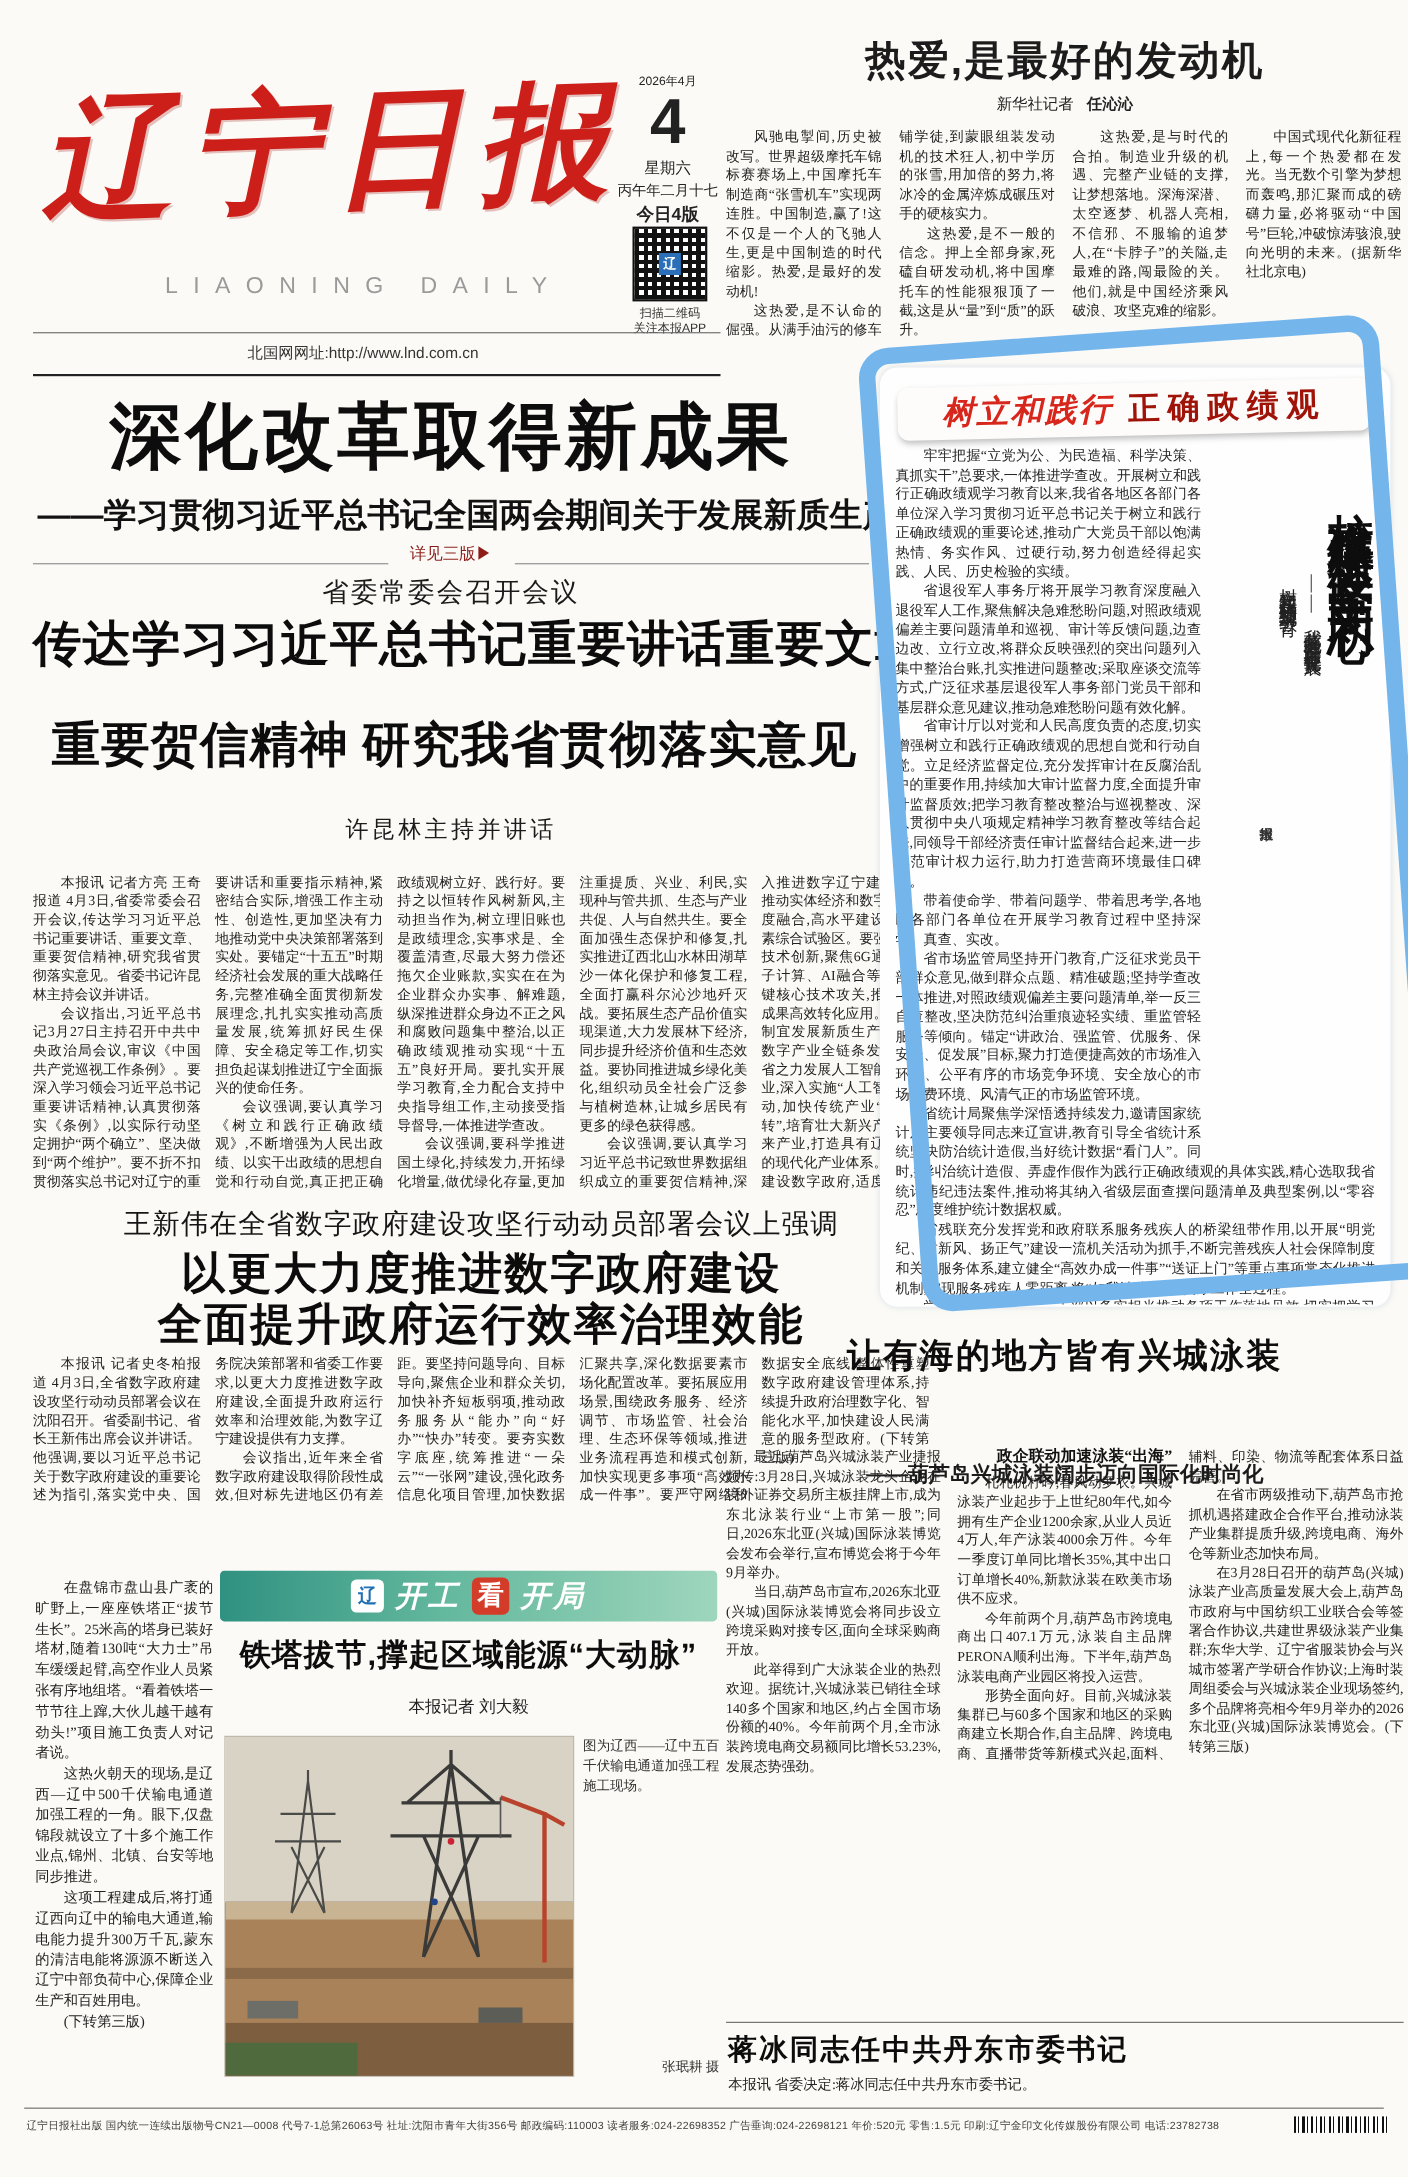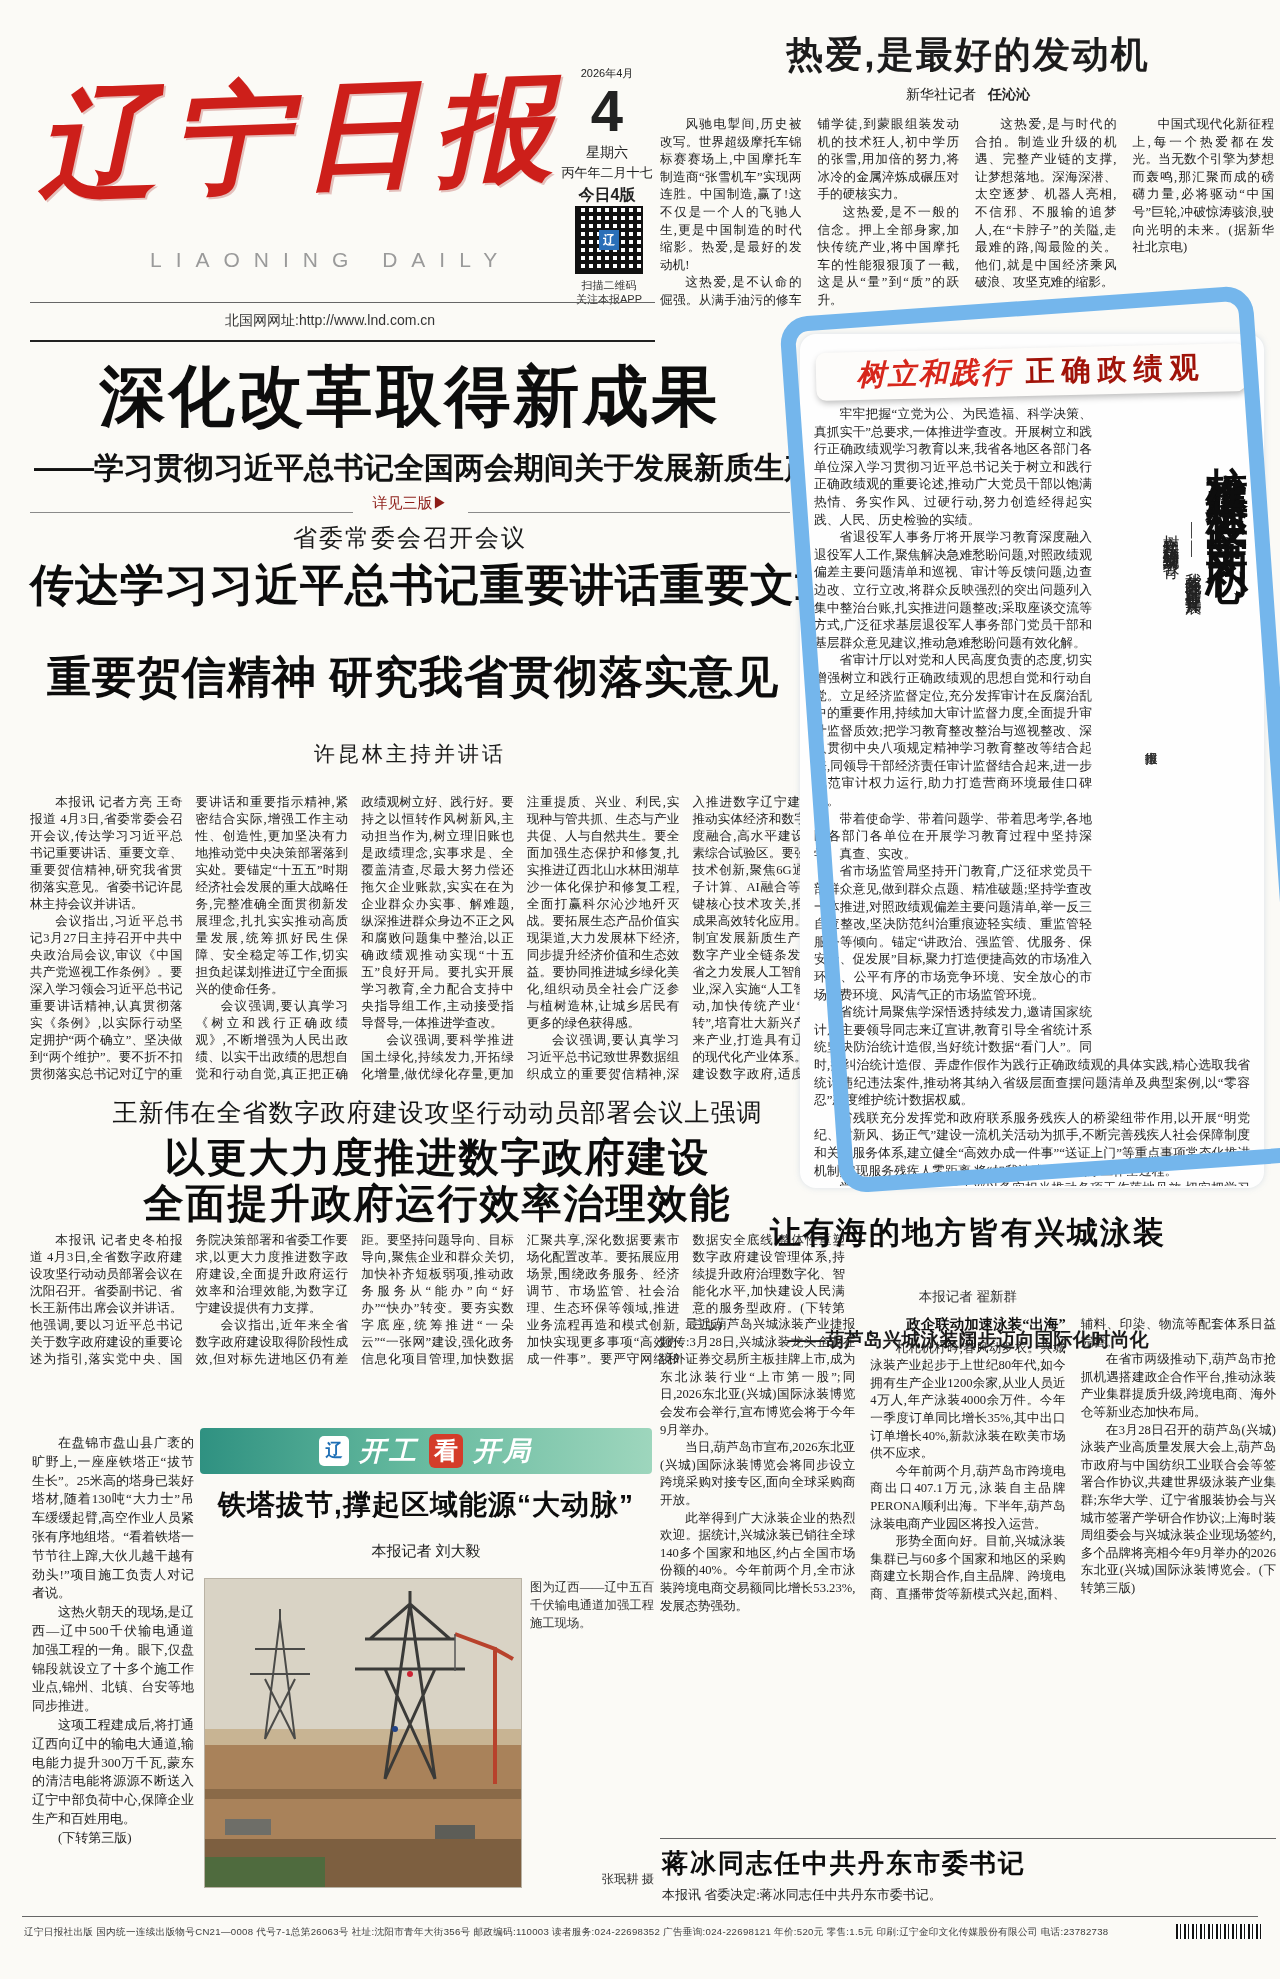--- a/index.html
+++ b/index.html
@@ -143,21 +143,21 @@
   </div>
 
   <div class="abs lead-title ctr" style="left:660px; top:30px; width:616px;">热爱,是最好的发动机</div>
   <div class="abs lead-byline ctr" style="left:660px; top:86px; width:616px;">
     <span>新华社记者</span>
     <b>任沁沁</b>
   </div>
   <div class="abs newscols4 jst" style="left:660px; top:116px; width:614px;">
       <p>风驰电掣间,历史被改写。世界超级摩托车锦标赛赛场上,中国摩托车制造商“张雪机车”实现两连胜。中国制造,赢了!这不仅是一个人的飞驰人生,更是中国制造的时代缩影。热爱,是最好的发动机!</p>
       <p>这热爱,是不认命的倔强。从满手油污的修车铺学徒,到蒙眼组装发动机的技术狂人,初中学历的张雪,用加倍的努力,将冰冷的金属淬炼成碾压对手的硬核实力。</p>
-      <p>这热爱,是不一般的信念。押上全部身家,加快传统产业,将中国摩托车的性能狠狠顶了一截,这是从“量”到“质”的跃升。</p>
+      <p>这热爱,是不一般的信念。押上全部身家,死磕自研发动机,将中国摩托车的性能狠狠顶了一截,这是从“量”到“质”的跃升。</p>
       <p>这热爱,是与时代的合拍。制造业升级的机遇、完整产业链的支撑,让梦想落地。深海深潜、太空逐梦、机器人亮相,不信邪、不服输的追梦人,在“卡脖子”的关隘,走最难的路,闯最险的关。他们,就是中国经济乘风破浪、攻坚克难的缩影。</p>
       <p>中国式现代化新征程上,每一个热爱都在发光。当无数个引擎为梦想而轰鸣,那汇聚而成的磅礴力量,必将驱动“中国号”巨轮,冲破惊涛骇浪,驶向光明的未来。(据新华社北京电)</p>
     </div>
 
   <div class="abs hrule-thin" style="left:30px; top:302px; width:625px;"></div>
   <div class="abs site-line" style="left:225px; top:312px;">北国网网址:http://www.lnd.com.cn</div>
   <div class="abs hrule" style="left:30px; top:340px; width:625px;"></div>
 
   <div class="abs mega-head ctr" style="left:30px; top:352px; width:760px;">深化改革取得新成果</div>
   <div class="abs mega-sub" style="left:34px; top:448px; width:760px;">——学习贯彻习近平总书记全国两会期间关于发展新质生产力重要论述述</div>
@@ -262,21 +262,20 @@
       <rect x="230" y="246" width="40" height="14" fill="#5d5d57"></rect>
     </svg>
   </div>
   <div class="abs caption-box" style="left:530px; top:1578px; width:124px; height:310px;">
     <div class="jst">图为辽西——辽中五百千伏输电通道加强工程施工现场。</div>
     <div class="photographer">张珉耕 摄</div>
   </div>
 
   <div class="abs swim-head ctr" style="left:660px; top:1212px; width:616px;">让有海的地方皆有兴城泳装</div>
   <div class="abs swim-sub ctr" style="left:660px; top:1327px; width:616px;font-weight:bold;">——葫芦岛兴城泳装阔步迈向国际化时尚化</div>
-  <div class="abs swim-byline ctr" style="left:660px; top:1288px; width:616px;">本报记者 翟新群</div>
   <div class="abs swim-cols" style="left:660px; top:1316px; width:616px;">
     <div>
         <p>最近,葫芦岛兴城泳装产业捷报频传:3月28日,兴城泳装龙头企业在境外证券交易所主板挂牌上市,成为东北泳装行业“上市第一股”;同日,2026东北亚(兴城)国际泳装博览会发布会举行,宣布博览会将于今年9月举办。</p>
         <p>当日,葫芦岛市宣布,2026东北亚(兴城)国际泳装博览会将同步设立跨境采购对接专区,面向全球采购商开放。</p>
         <p>此举得到广大泳装企业的热烈欢迎。据统计,兴城泳装已销往全球140多个国家和地区,约占全国市场份额的40%。今年前两个月,全市泳装跨境电商交易额同比增长53.23%,发展态势强劲。</p>
       </div>
     <p class="subhead">政企联动加速泳装“出海”</p>
     <div>
         <p>札札机杼吟,春风动罗衣。兴城泳装产业起步于上世纪80年代,如今拥有生产企业1200余家,从业人员近4万人,年产泳装4000余万件。今年一季度订单同比增长35%,其中出口订单增长40%,新款泳装在欧美市场供不应求。</p>
         <p>今年前两个月,葫芦岛市跨境电商出口407.1万元,泳装自主品牌PERONA顺利出海。下半年,葫芦岛泳装电商产业园区将投入运营。</p>

